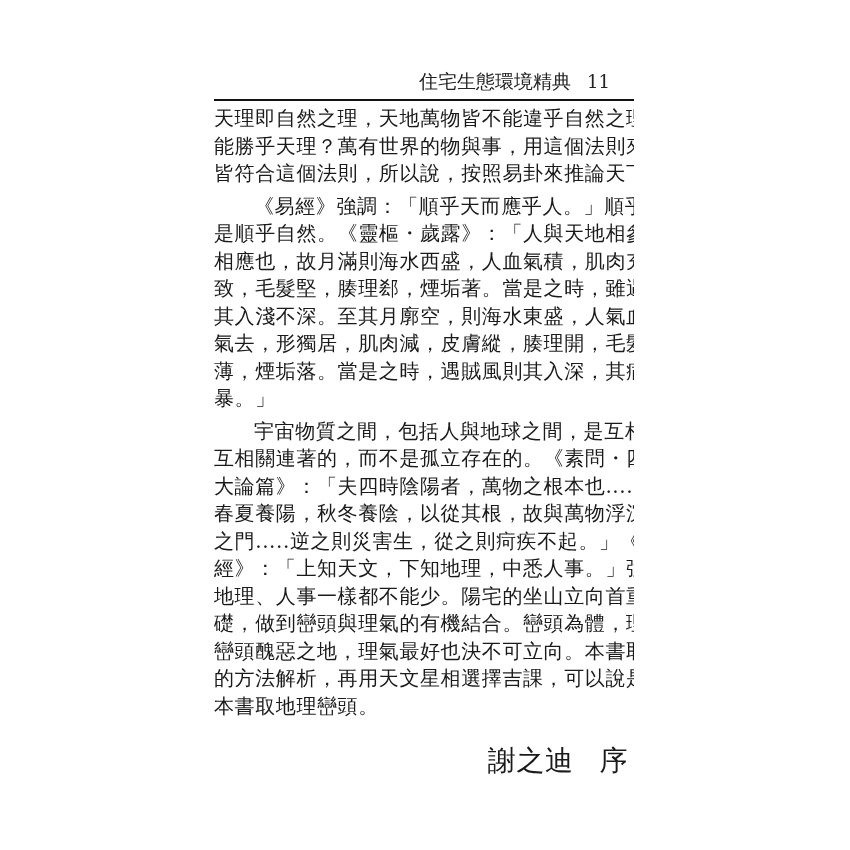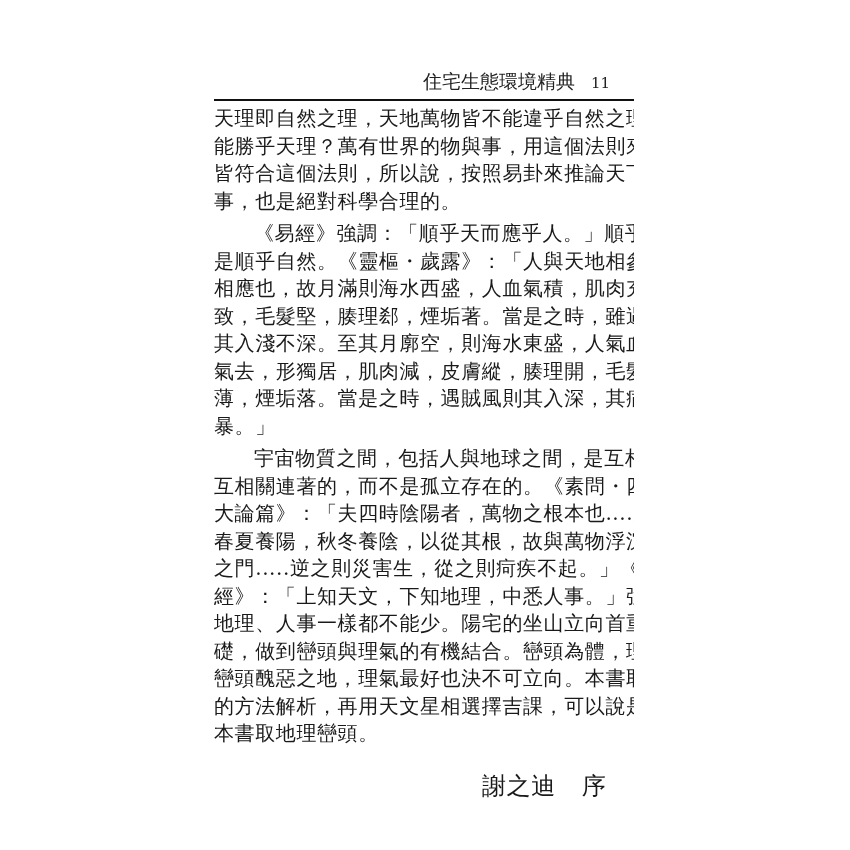--- a/index.html
+++ b/index.html
@@ -27,21 +27,21 @@
     font-size: 19px;
     line-height: 30px;
     padding-right: 24px;
     color: #222;
     white-space: nowrap;
   }
   .running-head .title { letter-spacing: 0px; text-align: center; }
   .running-head .pageno {
     display: inline-block;
     margin-left: 16px;
-    font-size: 15px;
+    font-size: 18px;
   }
   .rule {
     height: 2px;
     background: #111;
     margin-top: 3px;
     margin-bottom: 4px;
   }
   .body-text {
     font-size: 20px;
     line-height: 27.5px;
@@ -49,42 +49,42 @@
   }
   .para {
     margin: 0 0 5px 0;
     text-align: justify;
     word-break: break-all;
   }
   .line { display: block; white-space: nowrap; overflow: hidden; }
   .signature {
     margin-top: 22px;
     padding-left: 268px;
-    font-size: 24px;
+    font-size: 28px;
     white-space: nowrap;
     letter-spacing: 0.6px;
+    text-align: center;
   }
   .signature .suffix { margin-left: 26px; }
 </style>
 </head>
 <body>
 
 <div class="page">
   <div class="running-head">
     <span class="title">住宅生態環境精典</span><span class="pageno">11</span>
   </div>
   <div class="rule"></div>
 
   <div class="body-text">
 
     <p class="para">
       <span class="line">天理即自然之理，天地萬物皆不能違乎自然之理，而人獨</span>
       <span class="line">能勝乎天理？萬有世界的物與事，用這個法則來解釋，亦</span>
       <span class="line">皆符合這個法則，所以說，按照易卦來推論天下大小之</span>
-      <span class="line">事，也是絕對科學合理的。</span>
     </p>
 
     <p class="para">
       <span class="line" style="padding-left:2em">《易經》強調：「順乎天而應乎人。」順乎天，就</span>
       <span class="line">是順乎自然。《靈樞・歲露》：「人與天地相參也，與月</span>
       <span class="line">相應也，故月滿則海水西盛，人血氣積，肌肉充，皮膚</span>
       <span class="line">致，毛髮堅，腠理郄，煙垢著。當是之時，雖遇賊風，</span>
       <span class="line">其入淺不深。至其月廓空，則海水東盛，人氣血虛，其衛</span>
       <span class="line">氣去，形獨居，肌肉減，皮膚縱，腠理開，毛髮殘，腠理</span>
       <span class="line">薄，煙垢落。當是之時，遇賊風則其入深，其病人也卒</span>

